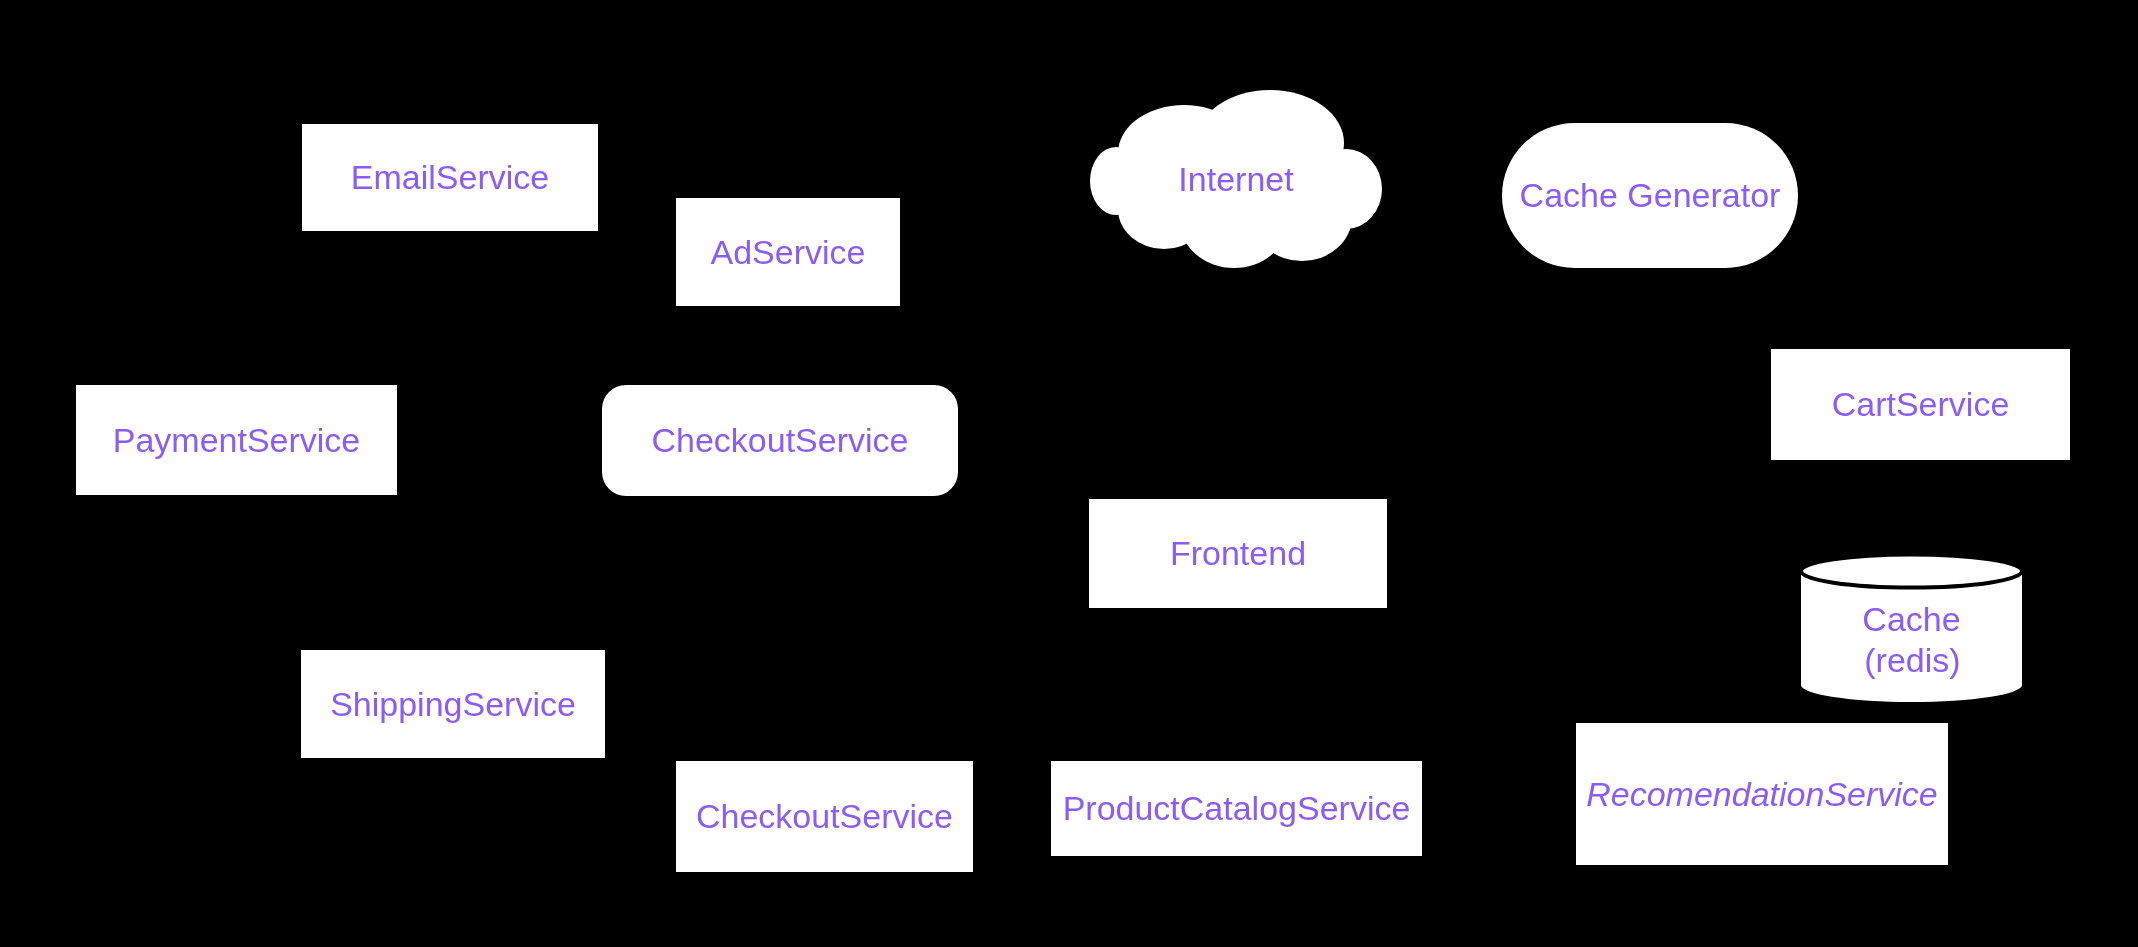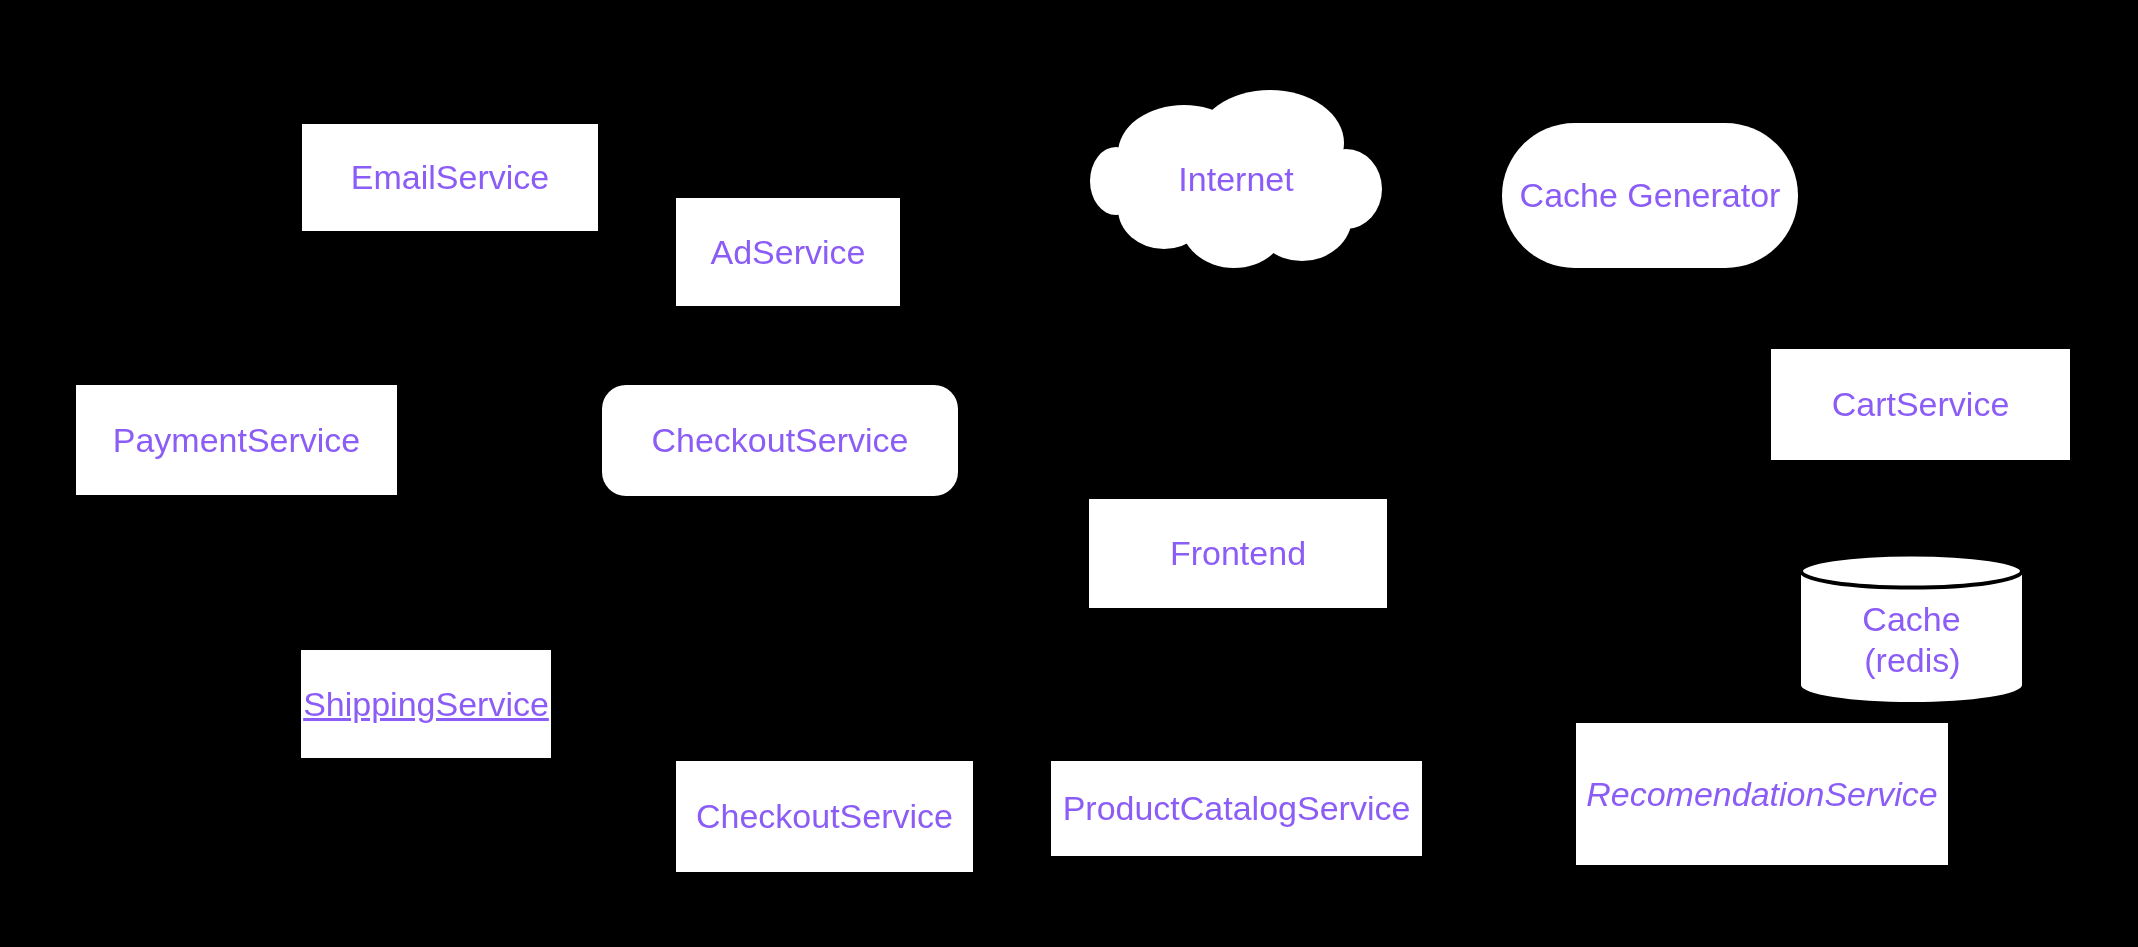--- a/index.html
+++ b/index.html
@@ -108,21 +108,21 @@
     <svg viewBox="0 0 223 151" preserveAspectRatio="none" aria-hidden="true">
       <path d="M1 19 L1 133 A110.5 17 0 0 0 222 133 L222 19 Z" fill="#ffffff"></path>
       <ellipse cx="111.5" cy="19" rx="110.5" ry="16.5" fill="#ffffff" stroke="#000000" stroke-width="4"></ellipse>
     </svg>
     <span class="node__label node__label--stack">
       <span>Cache</span>
       <span>(redis)</span>
     </span>
   </div>
 
-  <div class="node node--rect" style="left:301px; top:650px; width:250px; height:108px;text-decoration:underline;">
+  <div class="node node--rect" style="left:301px; top:650px; width:304px; height:108px;">
     <span class="node__label">ShippingService</span>
   </div>
 
   <div class="node node--rect" style="left:676px; top:761px; width:297px; height:111px;">
     <span class="node__label">CheckoutService</span>
   </div>
 
   <div class="node node--rect" style="left:1051px; top:761px; width:371px; height:95px;">
     <span class="node__label">ProductCatalogService</span>
   </div>

